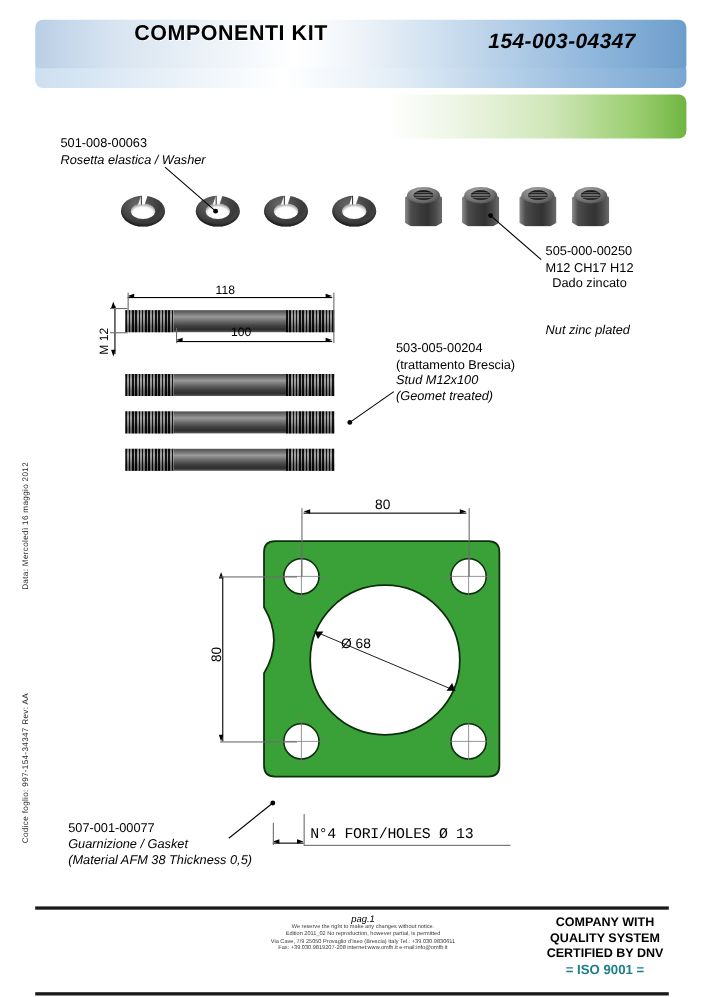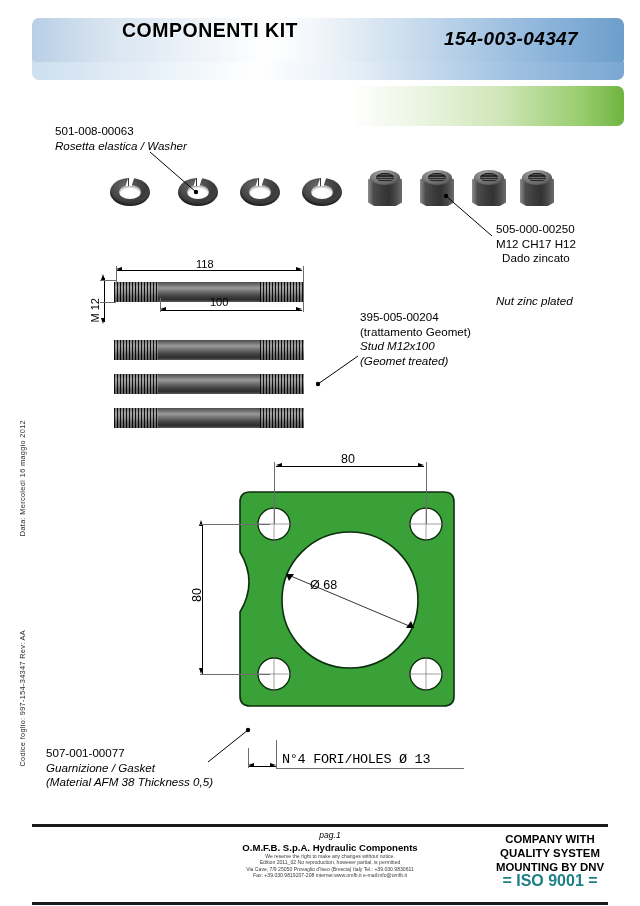--- a/index.html
+++ b/index.html
@@ -95,21 +95,21 @@
   .logo-letters{position:absolute;left:0;top:0;width:150px;height:38px;}
   .logo-sub{position:absolute;left:0;top:39px;width:152px;text-align:center;
       font-weight:bold;font-size:9.4px;color:#1d4f9e;letter-spacing:.2px;}
   .logo-reg{position:absolute;left:151px;top:30px;font-size:6px;color:#1d4f9e;}
   #fcenter{position:absolute;left:215px;top:6px;width:230px;text-align:center;}
   .f-pag{font-style:italic;font-size:8.6px;}
   .f-name{font-weight:bold;font-size:9.6px;margin-top:2px;}
   .f-fine{font-size:5.1px;line-height:6.4px;color:#3a3a3a;}
   #fright{position:absolute;left:470px;top:8px;width:160px;text-align:center;
       font-weight:bold;font-size:11.4px;line-height:14px;}
-  .iso{color:#1c7f86;font-size:16px;}
+  .iso{color:#1c7f86;font-size:12px;}
 </style>
 </head>
 <body>
 
 <div id="header">
   <div class="bar-blue"></div>
   <div class="bar-blue2"></div>
   <div class="bar-green"></div>
   <div class="hdr-title">
     <div>COMPONENTI KIT</div>
@@ -214,22 +214,22 @@
 <div class="dimtxt" style="left:210px;top:296px;">100</div>
 
 <div class="dim dimv" style="left:104px;top:278px;height:44px;"></div>
 <div class="arrU" style="left:101.4px;top:274px;"></div>
 <div class="arrD" style="left:101.4px;top:318px;"></div>
 <div class="ext" style="left:100px;top:280px;width:16px;height:.7px;"></div>
 <div class="ext" style="left:100px;top:302px;width:16px;height:.7px;"></div>
 <div class="dimtxt" style="left:89px;top:298px;writing-mode:vertical-rl;transform:rotate(180deg);">M 12</div>
 
 <div class="lbl ctr" style="left:360px;top:310px;width:180px;">
-  <div>395-005-00204</div>
-  <div>(trattamento Geomet)</div>
+  <div>503-005-00204</div>
+  <div>(trattamento Brescia)</div>
   <div class="it">Stud M12x100</div>
   <div class="it">(Geomet treated)</div>
 </div>
 
 <div id="gasket-wrap">
   <svg width="240" height="248" viewBox="0 0 240 248">
     <path d="M 18 14
              Q 8 14 8 24
              L 8 74
              Q 26 104 8 134
@@ -280,21 +280,21 @@
 <div class="dimtxt" style="left:190px;top:588px;font-size:12.5px;writing-mode:vertical-rl;transform:rotate(180deg);">80</div>
 
 <div class="dim dimh" style="left:248px;top:766px;width:28px;"></div>
 <div class="arrL" style="left:248px;top:763.4px;"></div>
 <div class="arrR" style="left:270px;top:763.4px;"></div>
 <div class="ext" style="left:248px;top:748px;width:.7px;height:20px;background:#6d6d6d;"></div>
 <div class="ext" style="left:276px;top:740px;width:.7px;height:28px;background:#6d6d6d;"></div>
 <div class="dim dimh" style="left:276px;top:768px;width:188px;background:#6d6d6d;"></div>
 <div class="dimtxt" style="left:282px;top:752px;font-size:13.5px;font-family:'Liberation Mono',monospace;letter-spacing:-.3px;">N°4  FORI/HOLES Ø  13</div>
 
-<div class="lbl ctr" style="left:46px;top:746px;width:210px;">
+<div class="lbl ctr" style="left:62px;top:746px;width:210px;">
   <div>507-001-00077</div>
   <div class="it">Guarnizione / Gasket</div>
   <div class="it">(Material AFM 38 Thickness 0,5)</div>
 </div>
 
 <svg class="leader">
   <line x1="150" y1="152" x2="196" y2="192" stroke="#000" stroke-width="1"></line>
   <circle cx="196" cy="192" r="2.2" fill="#000"></circle>
   <line x1="446" y1="196" x2="492" y2="236" stroke="#000" stroke-width="1"></line>
   <circle cx="446" cy="196" r="2.2" fill="#000"></circle>
@@ -304,26 +304,25 @@
   <circle cx="248" cy="730" r="2.2" fill="#000"></circle>
 </svg>
 
 <div id="footer">
   <div class="frule"></div>
   <div class="fr2"></div>
 
 
   <div id="fcenter">
     <div class="f-pag">pag.1</div>
-    <div class="f-name">O.M.F.B. S.p.A. Hydraulic Components</div>
     <div class="f-fine">We reserve the right to make any changes without notice.</div>
     <div class="f-fine">Edition 2011_02  No reproduction, however partial, is permitted</div>
     <div class="f-fine">Via Cave, 7/9 25050 Provaglio d'Iseo (Brescia) Italy Tel.: +39.030.9830611</div>
     <div class="f-fine">Fax: +39.030.9819207-208 internet:www.omfb.it e-mail:info@omfb.it</div>
   </div>
 
   <div id="fright">
     <div>COMPANY WITH</div>
     <div>QUALITY SYSTEM</div>
-    <div>MOUNTING BY DNV</div>
+    <div>CERTIFIED BY DNV</div>
     <div class="iso">= ISO 9001 =</div>
   </div>
 </div>
 
 </body></html>

